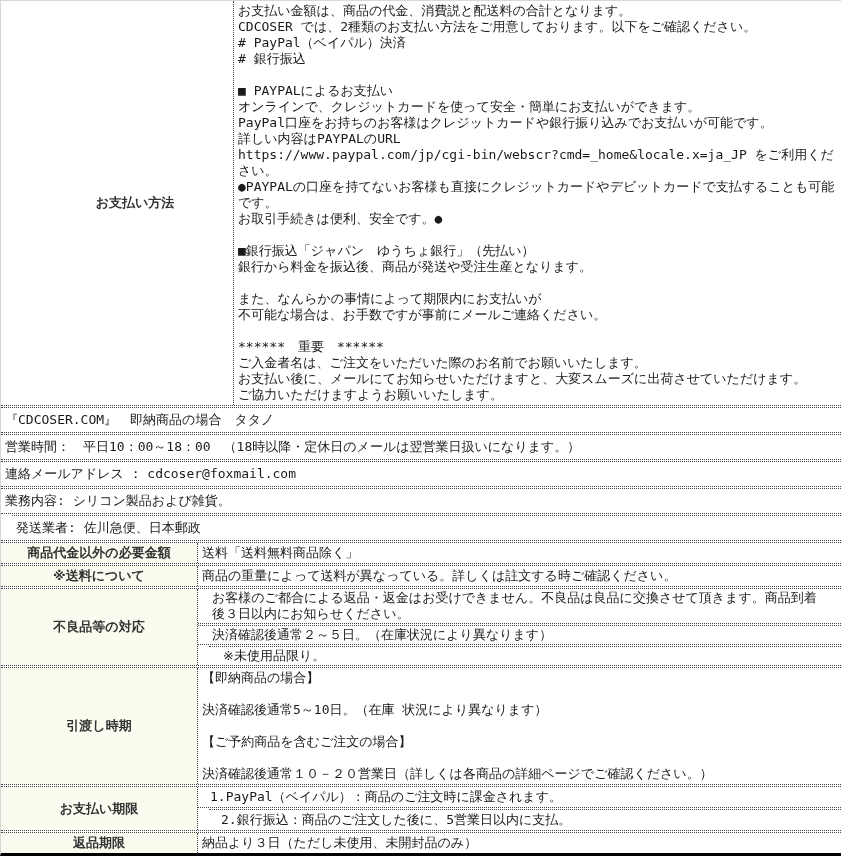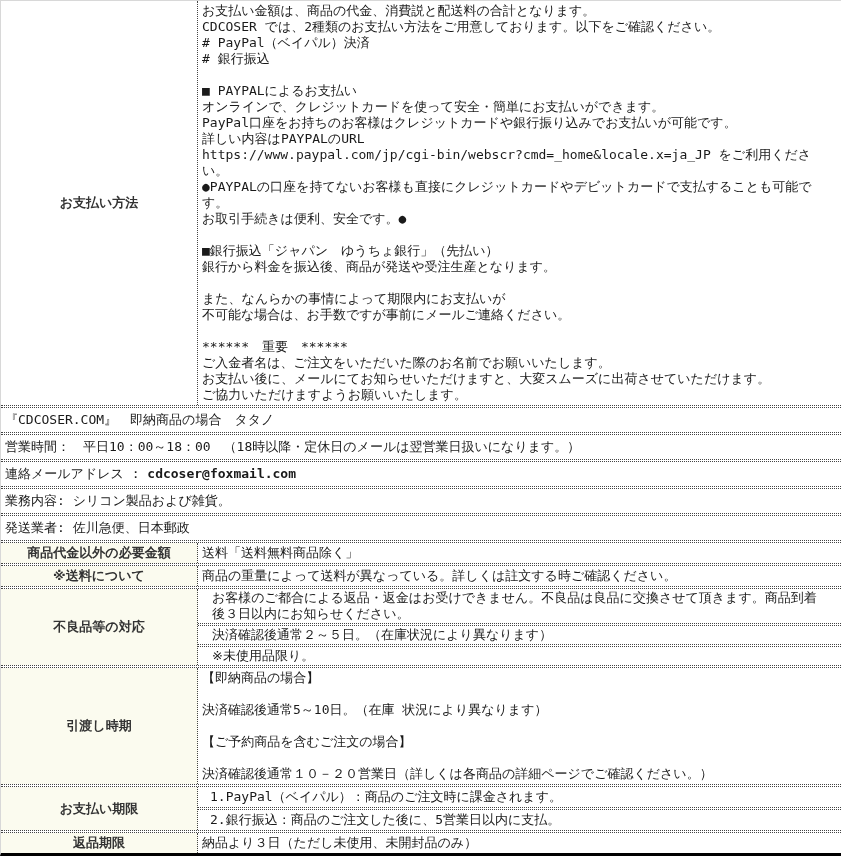--- a/index.html
+++ b/index.html
@@ -32,21 +32,21 @@
     align-items:center;
     justify-content:center;
     text-align:center;
     font-weight:bold;
     color:#333;
     background:#fbfbef;
     border-right:1px dotted #444;
     padding:2px 6px;
     line-height:16px;
   }
-  .hdr.plain{background:#fff;}
+  .hdr.plain{background:#fff;margin-left:36px;}
   .body{
     flex:1 1 auto;
     min-width:0;
     display:flex;
     flex-direction:column;
     justify-content:center;
   }
   .text-block{
     white-space:pre-wrap;
     word-break:break-all;
@@ -54,25 +54,25 @@
     padding:2px 4px;
   }
   .subrow{
     box-sizing:border-box;
     white-space:pre-wrap;
     word-break:break-all;
     line-height:16px;
     padding:4px 4px;
     border-bottom:1px dotted #444;
   }
-  .subrow:last-child{border-bottom:none;}
+  .subrow:last-child{border-bottom:none;margin-left:11px;}
   .subrow + .subrow{border-top:1px dotted #444;margin-top:1px;}
   .subrow.tight{padding:1px 14px;}
   .subrow.mid{padding:2px 12px;}
-  .email{font-weight:bold;}
+  .email{font-weight:normal;}
   .spacious{padding:4px 4px;}
 </style>
 </head>
 <body>
 
 <div class="info-table">
 
   <div class="section">
     <div class="hdr plain">お支払い方法</div>
     <div class="body">

